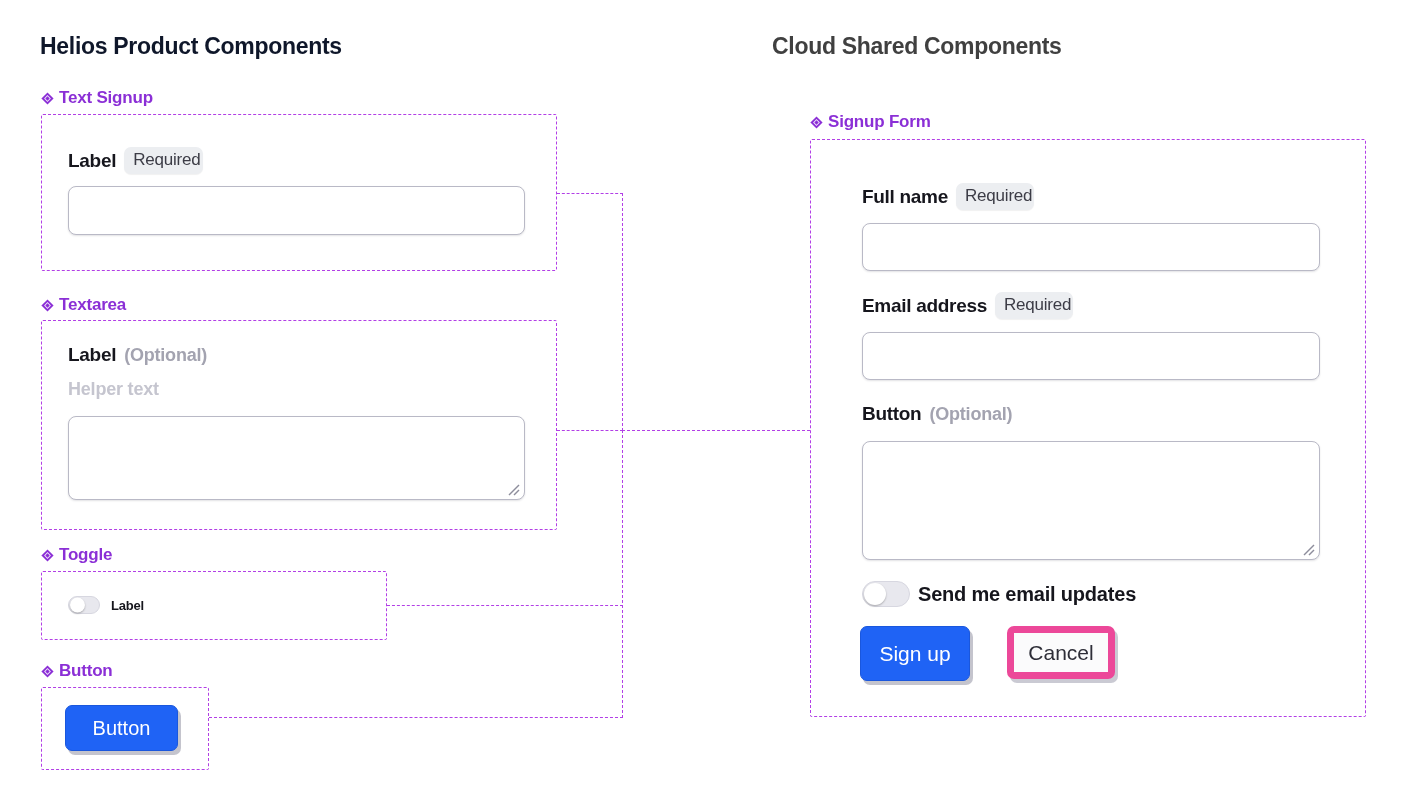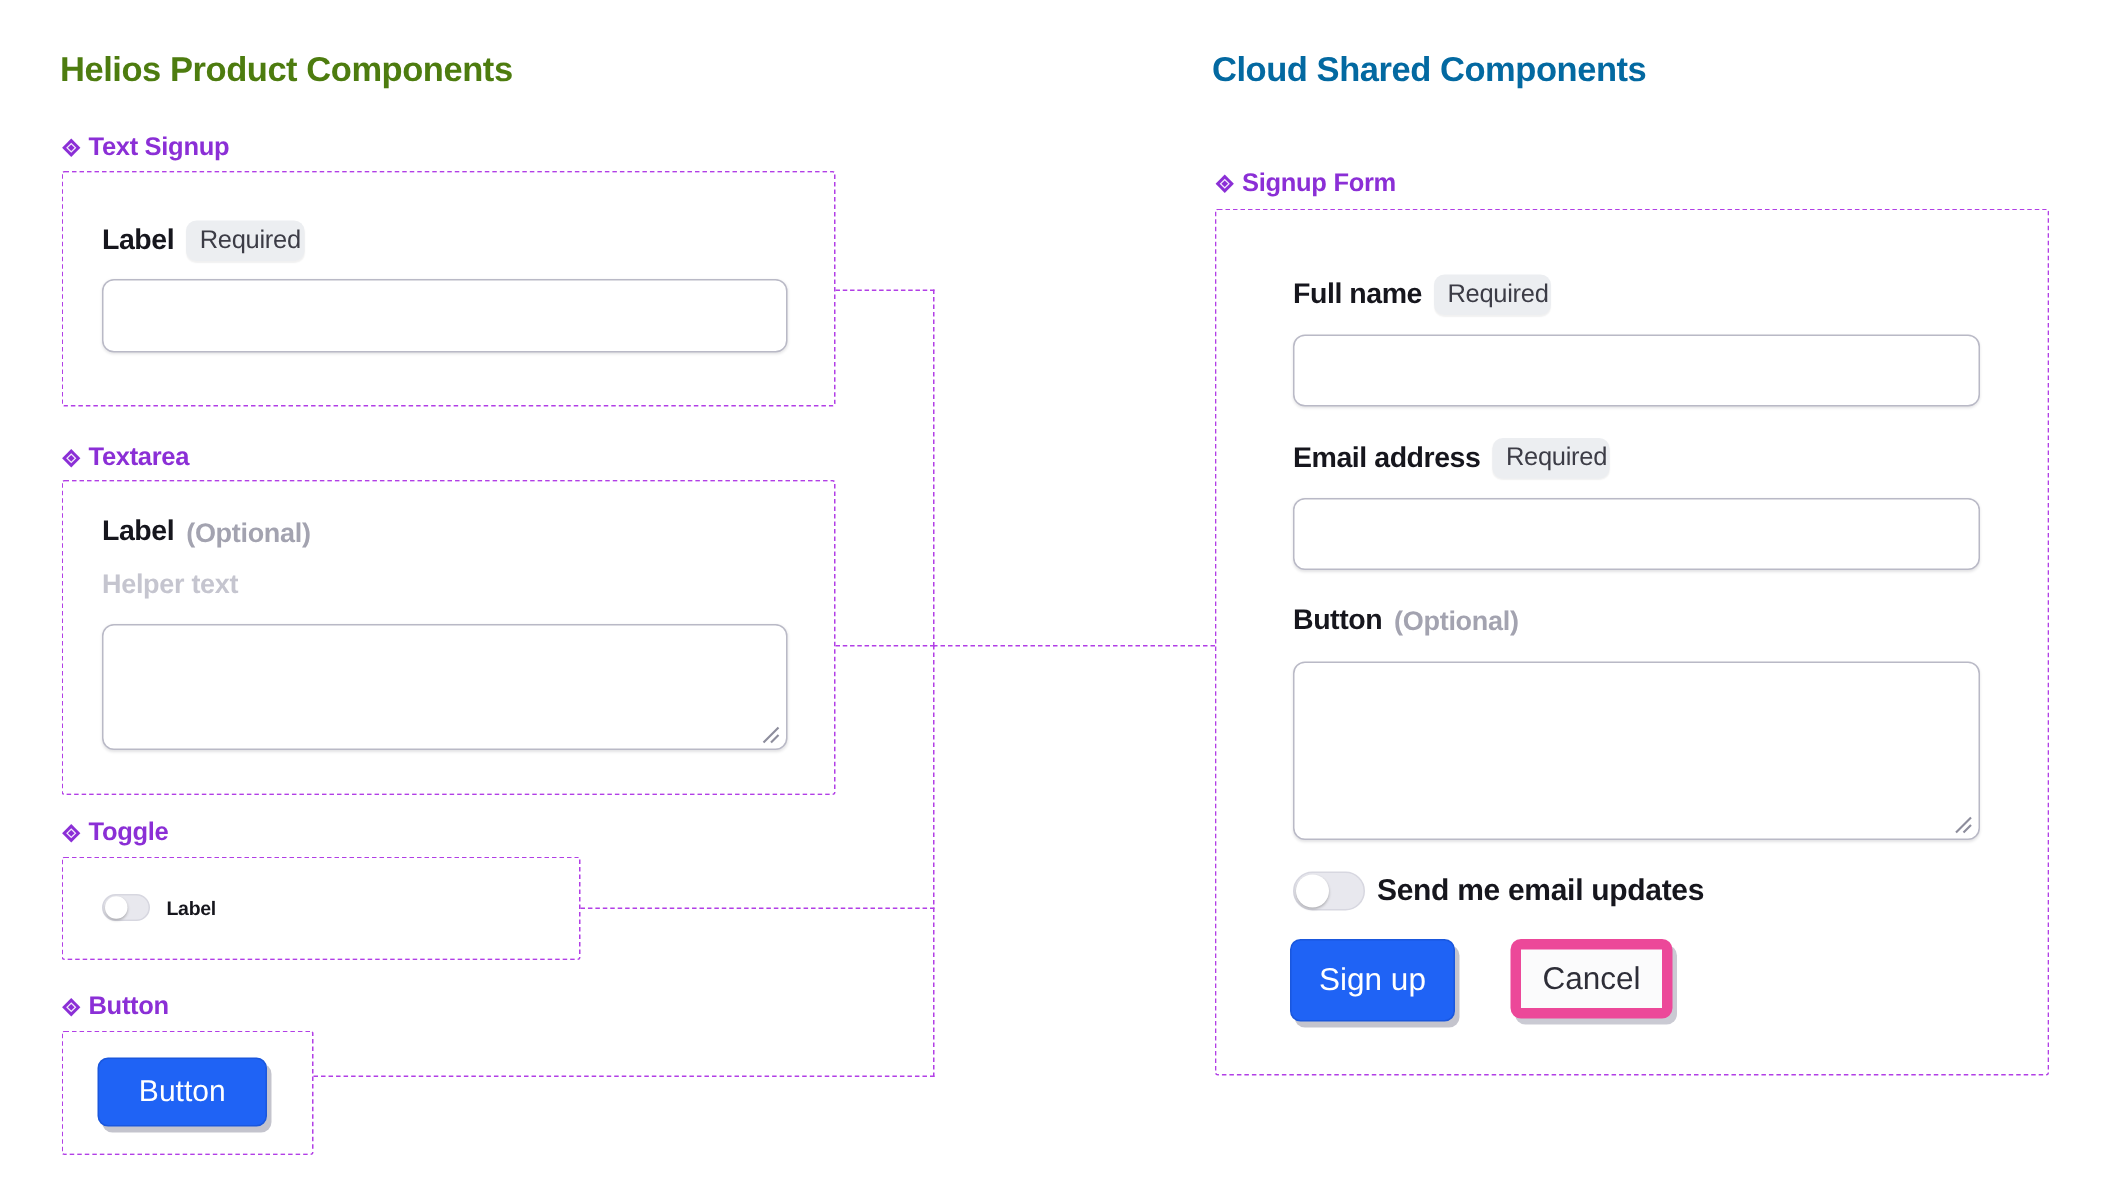--- a/index.html
+++ b/index.html
@@ -18,22 +18,22 @@
   }
 
   
   .panel-title {
     position: absolute;
     font-size: 23px;
     font-weight: bold;
     letter-spacing: -0.3px;
     white-space: nowrap;
   }
-  #title-left  { left: 40px;  top: 33px; color: #4d7c0f; }
-  #title-right { left: 808px; top: 33px; color: #0369a1; }
+  #title-left  { left: 40px;  top: 33px; color: #0f172a; }
+  #title-right { left: 772px; top: 33px; color: #404040; }
 
   
   .group-head {
     position: absolute;
     display: flex;
     align-items: center;
     gap: 5px;
     font-size: 17px;
     font-weight: bold;
     color: #8b2fd6;

